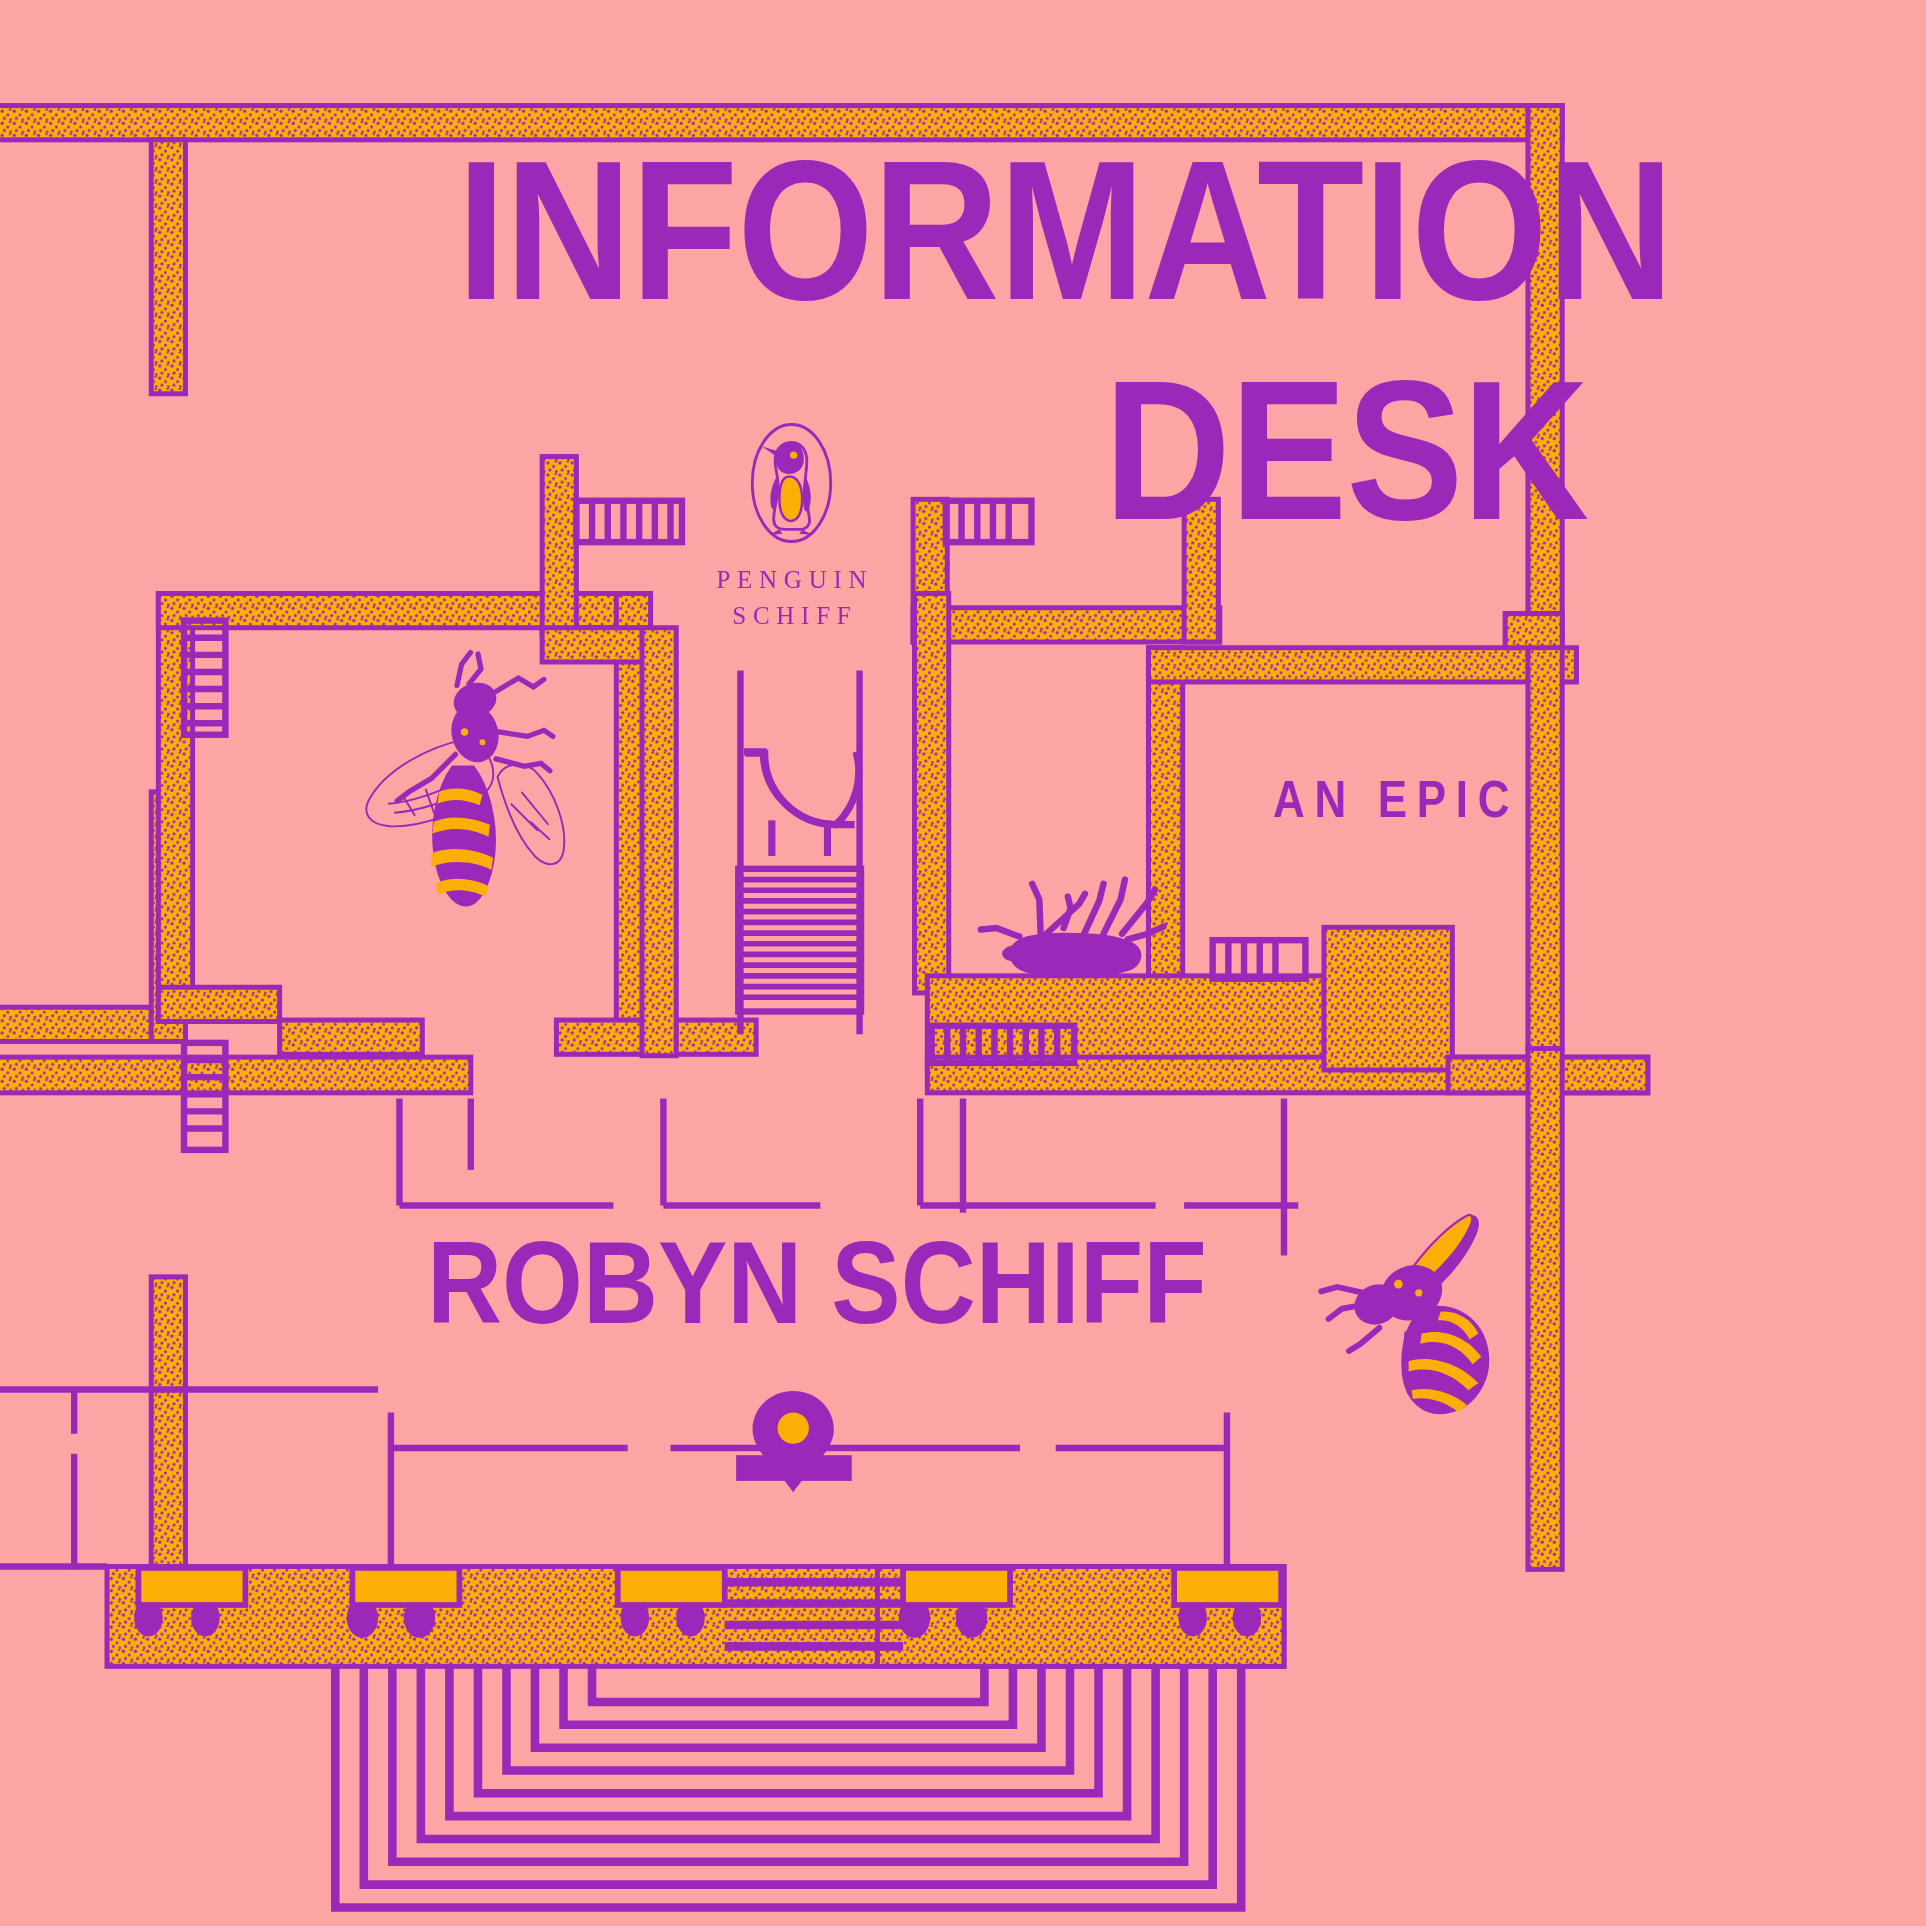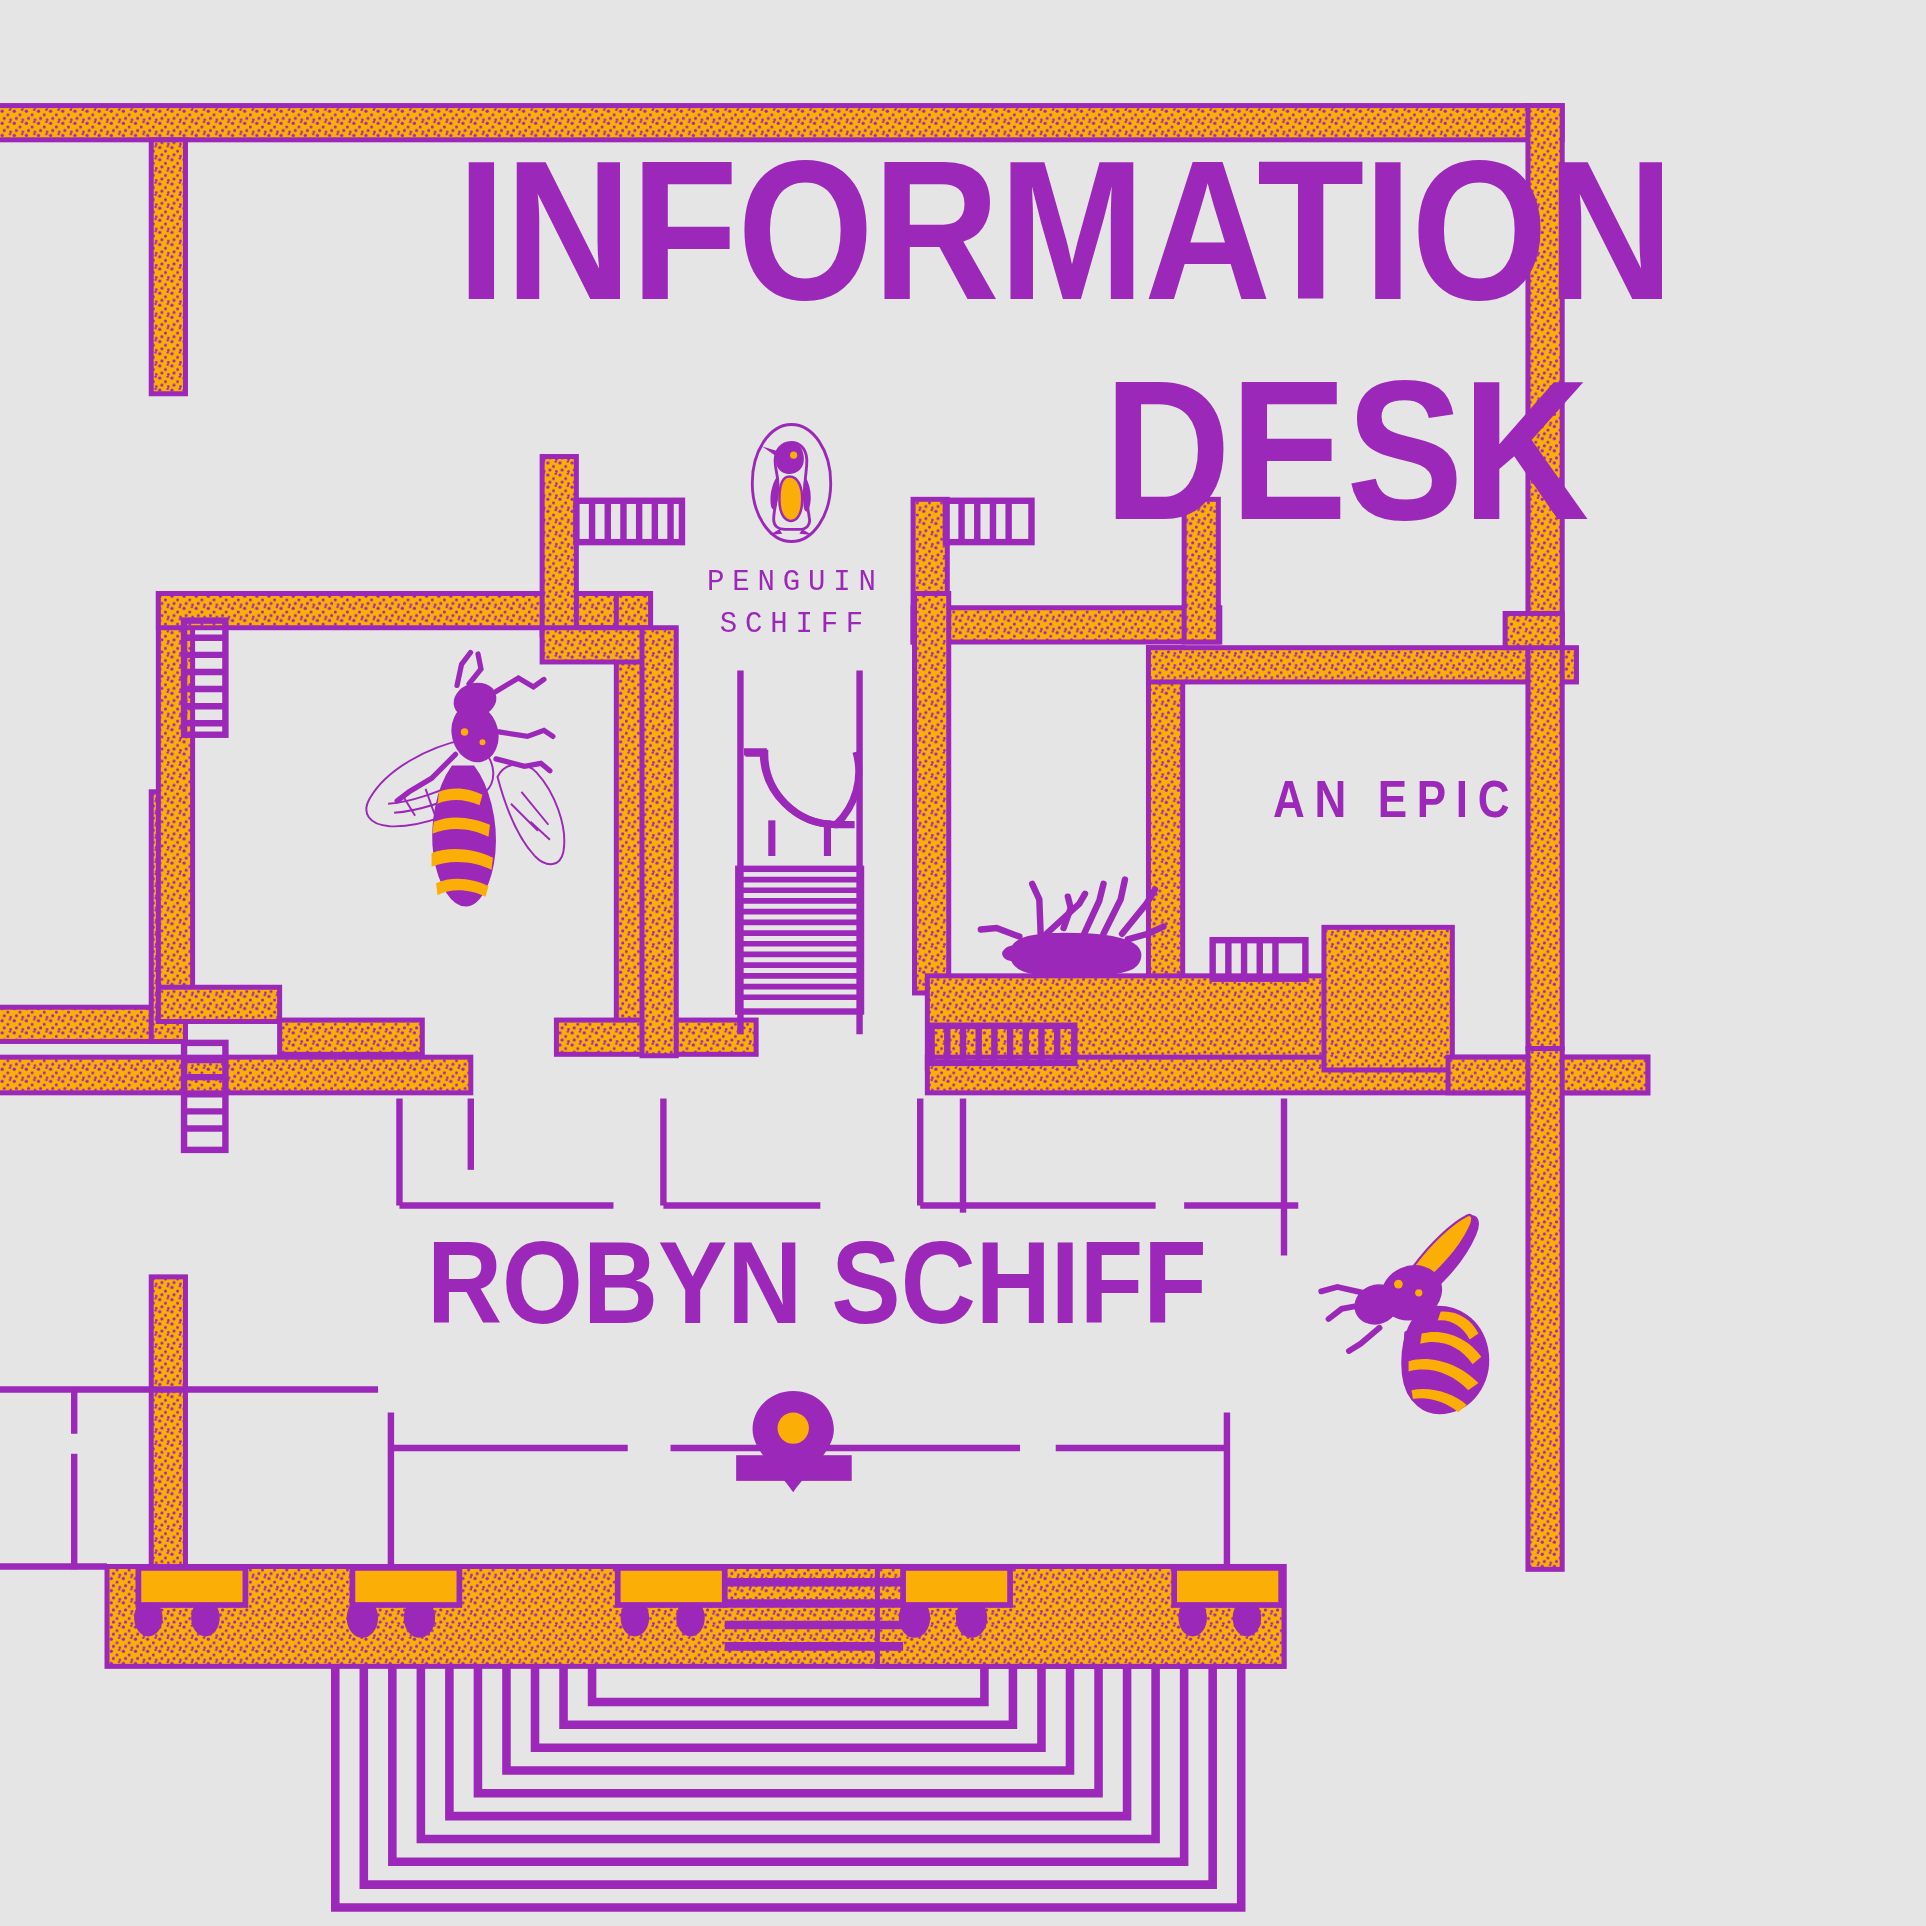--- a/index.html
+++ b/index.html
@@ -5,21 +5,21 @@
 <style>
   html, body {
     margin: 0;
     padding: 0;
     background: #FBAE06;
   }
   #cover {
     position: relative;
     width: 1926px;
     height: 1926px;
-    background: #e5e5e5;
+    background: #fca5a5;
     overflow: hidden;
     font-family: "Liberation Sans", sans-serif;
   }
   #plan-layer {
     position: absolute;
     inset: 0;
     width: 1926px;
     height: 1926px;
   }
   #art-layer {
@@ -94,23 +94,23 @@
     width: 185px;
     text-align: center;
   }
   #imprint .logo {
     display: block;
     margin: 0 auto 11.4px auto;
   }
   #imprint .imprint-word {
     display: block;
     color: #9B28B8;
-    font-family: Liberation Mono, monospace;
+    font-family: Liberation Serif, serif;
     font-weight: 400;
-    font-size: 29px;
+    font-size: 25px;
     letter-spacing: 0.27em;
     line-height: 1.42;
     text-indent: 0.27em;
   }
 </style>
 </head>
 <body>
 
 <div id="cover">
 

